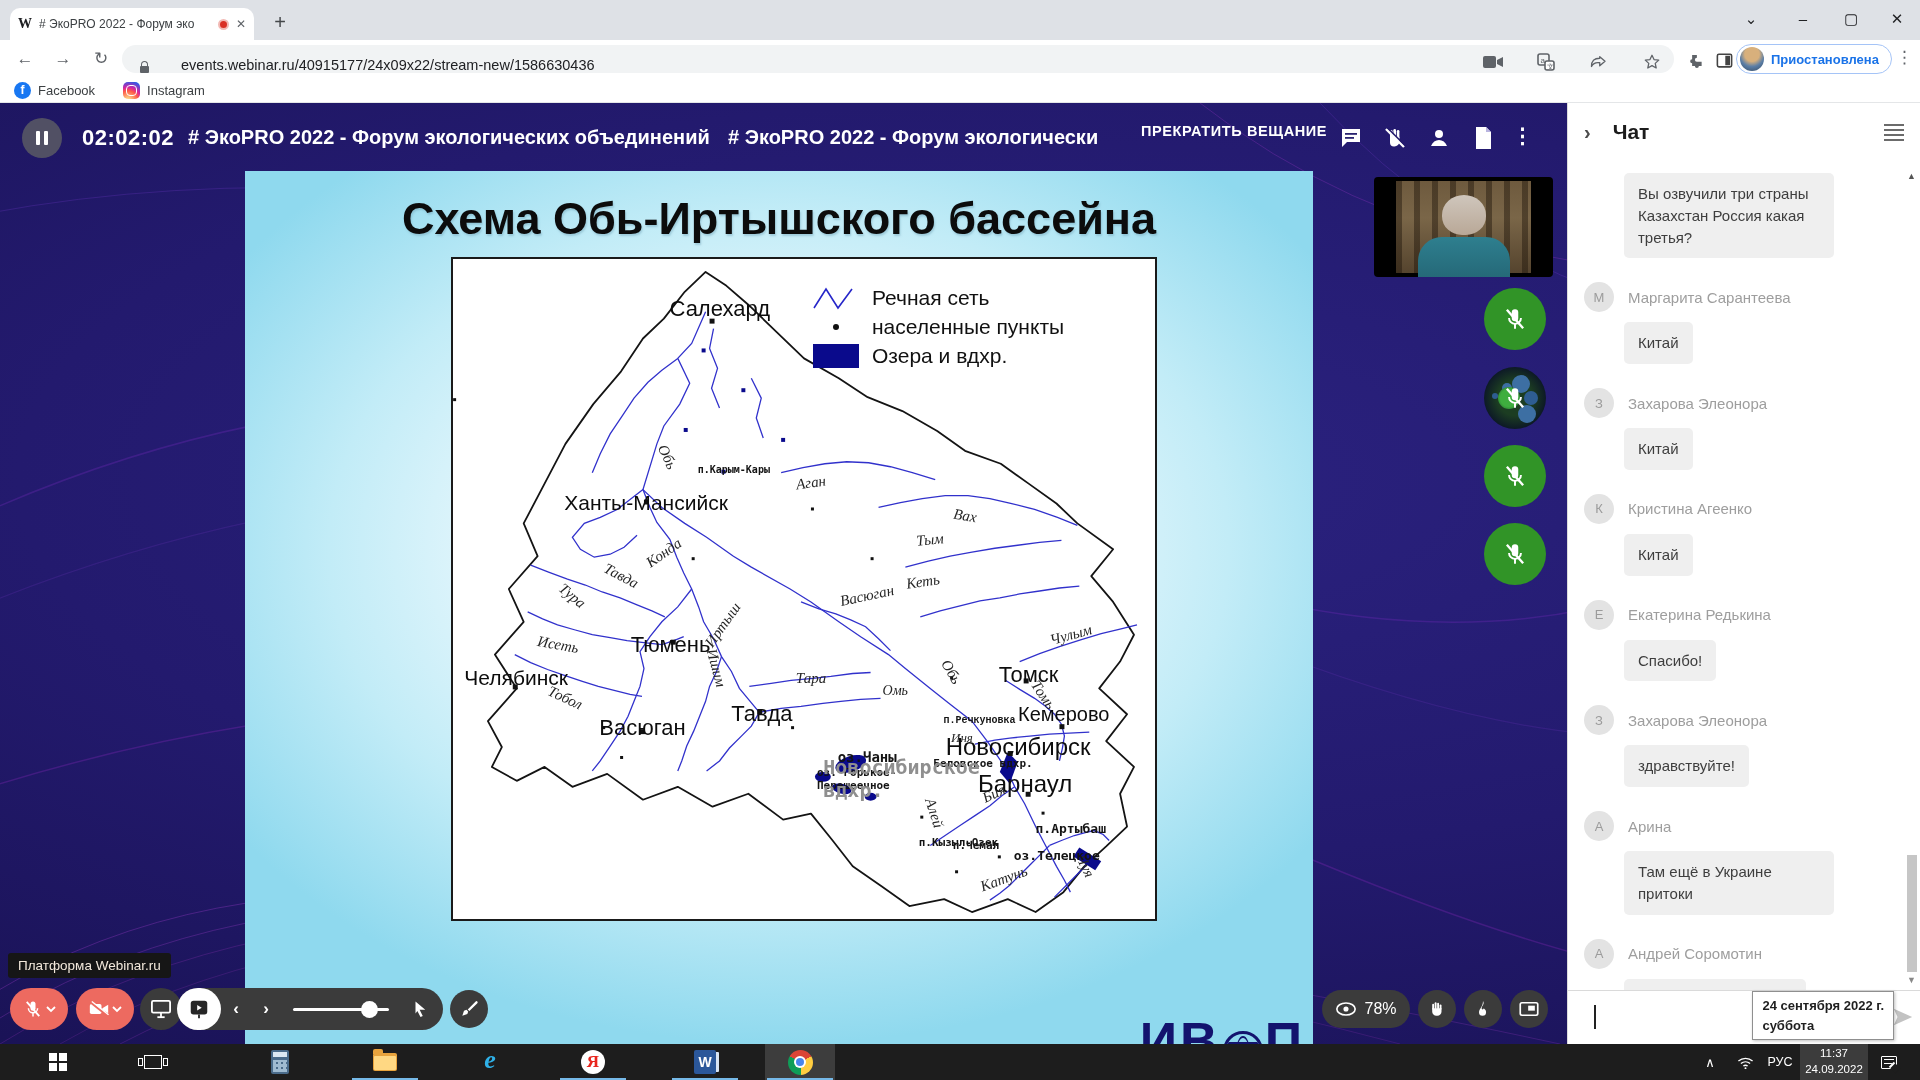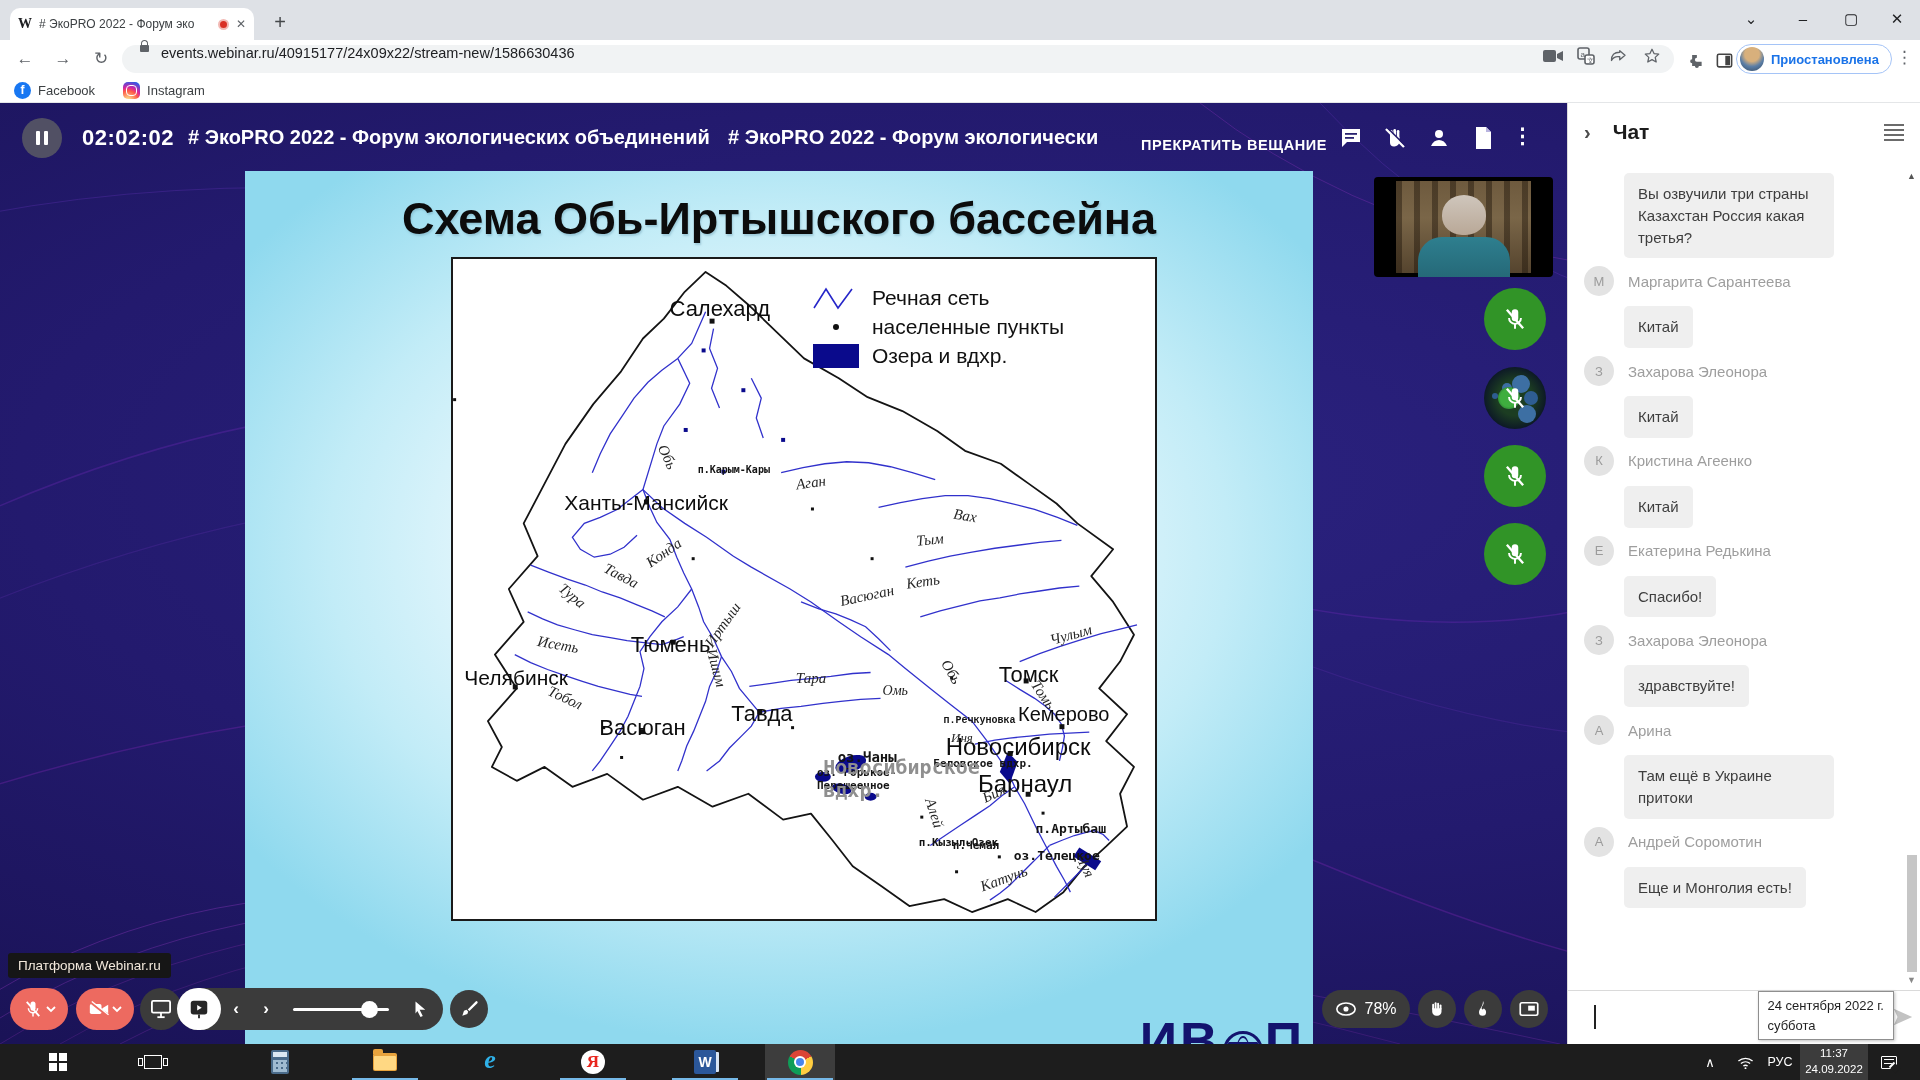--- a/index.html
+++ b/index.html
@@ -10,21 +10,21 @@
   #tabstrip{position:absolute;left:0;top:0;width:1920px;height:40px;background:#dee1e6;}
   #tab{position:absolute;left:10px;top:8px;width:244px;height:32px;background:#fff;border-radius:10px 10px 0 0;display:flex;align-items:center;padding:0 8px;gap:7px;}
   #tab .fav{font-weight:bold;font-size:14px;color:#202124;font-family:"Liberation Serif",serif;}
   #tab .ttl{font-size:12px;color:#3c4043;white-space:nowrap;overflow:hidden;flex:1;}
   #tab .rec{width:11px;height:11px;border-radius:50%;background:#d93025;border:2px solid #f2b9b4;flex:none;}
   #tab .tclose{font-size:12px;color:#5f6368;flex:none;cursor:default;}
   #newtab{position:absolute;left:266px;top:9px;width:28px;height:28px;text-align:center;line-height:26px;font-size:20px;color:#44474a;border-radius:50%;}
   .winctl{position:absolute;top:0;height:40px;width:46px;text-align:center;line-height:38px;font-size:15px;color:#202124;}
   #toolbar{position:absolute;left:0;top:40px;width:1920px;height:38px;background:#fff;}
   .navbtn{position:absolute;top:6px;width:26px;height:26px;text-align:center;line-height:26px;font-size:17px;color:#5f6368;}
-  #omnibox{position:absolute;left:122px;top:5px;width:1552px;height:28px;background:#f1f3f4;border-radius:14px;display:flex;align-items:flex-start;}
+  #omnibox{position:absolute;left:122px;top:5px;width:1552px;height:28px;background:#f1f3f4;border-radius:14px;display:flex;align-items:flex-end;gap:20px;}
   #lock{width:9px;height:7px;background:#5f6368;border-radius:1px;position:relative;margin-left:18px;}
   #lock:before{content:"";position:absolute;left:1px;top:-5px;width:5px;height:6px;border:1.5px solid #5f6368;border-bottom:none;border-radius:4px 4px 0 0;}
   #urltext{font-size:14.5px;color:#202124;margin-left:12px;flex:1;white-space:nowrap;overflow:hidden;}
   .boxicon{width:22px;height:22px;margin-right:11px;flex:none;display:flex;align-items:center;justify-content:center;}
   .toolicon{position:absolute;top:8px;width:24px;height:24px;display:flex;align-items:center;justify-content:center;}
   #profilepill{position:absolute;left:1736px;top:4px;height:30px;border:1.5px solid #a5c4f7;border-radius:15px;display:flex;align-items:center;padding:0 12px 0 3px;gap:7px;background:#fff;}
   #profilepill .pava{width:24px;height:24px;border-radius:50%;background:radial-gradient(circle at 50% 30%,#d8b07c 0 35%,#5b7ea6 60%,#32465e);}
   #profilepill .ptxt{font-size:13px;color:#1a73e8;font-weight:bold;}
   #kebab-browser{position:absolute;left:1896px;top:7px;font-size:17px;color:#5f6368;}
   #bookmarks{position:absolute;left:0;top:78px;width:1920px;height:25px;background:#fff;border-bottom:1px solid #e4e6e8;display:flex;align-items:center;gap:28px;padding-left:14px;}
@@ -35,21 +35,21 @@
 
   
   #app{position:absolute;left:0;top:103px;width:1920px;height:941px;background:radial-gradient(ellipse 120% 90% at 55% 40%,#2b2280 0%,#231a6e 45%,#150f4a 100%);overflow:hidden;}
   #bgdeco{position:absolute;inset:0;}
   
   #pausebtn{position:absolute;left:22px;top:15px;width:40px;height:40px;border-radius:50%;background:rgba(90,90,100,.85);display:flex;align-items:center;justify-content:center;gap:4px;}
   #pausebtn i{display:block;width:4px;height:14px;background:#fff;border-radius:1px;}
   #timer{position:absolute;left:82px;top:22px;font-size:22px;font-weight:bold;color:#fff;letter-spacing:.5px;}
   #wtitle1{position:absolute;left:188px;top:23px;font-size:20px;font-weight:bold;color:#fff;white-space:nowrap;}
   #wtitle2{position:absolute;left:728px;top:23px;font-size:20px;font-weight:bold;color:#fff;white-space:nowrap;width:370px;overflow:hidden;}
-  #stopcast{position:absolute;left:1141px;top:34px;font-size:14.5px;font-weight:bold;color:#fff;letter-spacing:.6px;}
+  #stopcast{position:absolute;left:1141px;top:20px;font-size:14.5px;font-weight:bold;color:#fff;letter-spacing:.6px;}
   .hdricon{position:absolute;top:22px;width:26px;height:26px;display:flex;align-items:center;justify-content:center;}
   #kebab-webinar{position:absolute;left:1512px;top:21px;font-size:21px;color:#fff;font-weight:bold;}
 
   
   #slide{position:absolute;left:245px;top:68px;width:1068px;height:900px;background:radial-gradient(ellipse 62% 55% at 50% 42%,#ffffff 0%,#eaf8fd 38%,#c2ecf7 68%,#8fd9ee 100%);}
   #slidetitle{position:absolute;left:0;top:22px;width:100%;text-align:center;font-size:45px;font-weight:bold;color:#0c0c0c;text-shadow:1px 2px 2px rgba(120,170,190,.5);}
   #mapbox{position:absolute;left:206px;top:86px;width:706px;height:664px;background:#fff;border:2px solid #1a1a1a;}
   #mapsvg{position:absolute;inset:0;width:100%;height:100%;}
   .map-city{position:absolute;transform:translate(-50%,-50%);color:#0d0d0d;white-space:nowrap;font-family:"Liberation Sans",sans-serif;}
   .map-river{position:absolute;color:#262626;font-family:"Liberation Serif",serif;font-style:italic;white-space:nowrap;}
@@ -93,29 +93,29 @@
   #eyepill{position:absolute;left:0;top:0;width:88px;height:38px;border-radius:19px;background:#3b3b3b;display:flex;align-items:center;justify-content:center;gap:7px;color:#fff;font-size:16px;}
 
   
   #chat{position:absolute;left:1567px;top:103px;width:353px;height:941px;background:#fff;border-left:1px solid #dcdcdc;}
   #chathead{position:absolute;left:0;top:0;width:100%;height:58px;display:flex;align-items:center;padding:0 16px;}
   #chatcollapse{font-size:20px;color:#4c4c4c;font-weight:bold;margin-right:22px;}
   #chattitle{font-size:21px;font-weight:bold;color:#1c1c1c;flex:1;}
   #chatmenu{width:20px;display:flex;flex-direction:column;gap:3px;}
   #chatmenu i{display:block;height:2px;background:#6b6b6b;}
   #chatlist{position:absolute;left:0;top:58px;width:100%;height:829px;overflow:hidden;padding:12px 16px 0 16px;}
-  .msg-group{position:relative;padding-left:40px;margin-bottom:8px;}
+  .msg-group{position:relative;padding-left:40px;margin-bottom:24px;}
   .msg-head{display:flex;align-items:center;gap:14px;margin-bottom:10px;margin-left:-40px;}
   .avatar{width:30px;height:30px;border-radius:50%;background:#e3e3e3;color:#9b9b9b;font-size:13px;display:flex;align-items:center;justify-content:center;flex:none;}
   .mname{font-size:15px;color:#9e9e9e;}
   .bubble{display:inline-block;background:#efefef;border-radius:5px;padding:10px 14px;font-size:15px;color:#3e3e3e;line-height:1.45;max-width:210px;text-align:left;}
   #chatinput{position:absolute;left:0;bottom:0;width:100%;height:54px;border-top:1px solid #dadada;}
   #caret{position:absolute;left:26px;top:14px;width:1.5px;height:24px;background:#222;}
   #sendicon{position:absolute;right:6px;bottom:16px;z-index:1;}
-  #datetip{position:absolute;right:26px;bottom:4px;background:#fff;border:1px solid #8f8f8f;box-shadow:1px 1px 3px rgba(0,0,0,.25);padding:4px 9px;font-size:13px;color:#1f1f1f;line-height:1.5;z-index:5;white-space:nowrap;}
+  #datetip{position:absolute;right:26px;bottom:4px;background:#fff;border:1px solid #8f8f8f;box-shadow:1px 1px 3px rgba(0,0,0,.25);padding:4px 9px;font-size:13px;color:#1f1f1f;line-height:1.5;z-index:5;white-space:nowrap;font-weight:bold;}
   #chatscroll{position:absolute;right:3px;top:752px;width:10px;height:117px;background:#c6c6c6;}
   #scrollup{position:absolute;right:4px;top:68px;font-size:9px;color:#555;}
   #scrolldown{position:absolute;right:4px;top:872px;font-size:9px;color:#888;}
 
   
   #taskbar{position:absolute;left:0;top:1044px;width:1920px;height:36px;background:#1d1d1d;z-index:10;}
   .tbtn{position:absolute;top:0;width:70px;height:36px;display:flex;align-items:center;justify-content:center;}
   .tbtn.running:after{content:"";position:absolute;left:2px;right:2px;bottom:0;height:2.5px;background:#76b9e8;}
   .tbtn.active{background:#3d3d3d;}
   #winlogo{display:grid;grid-template-columns:8px 8px;grid-template-rows:8px 8px;gap:1.5px;}

